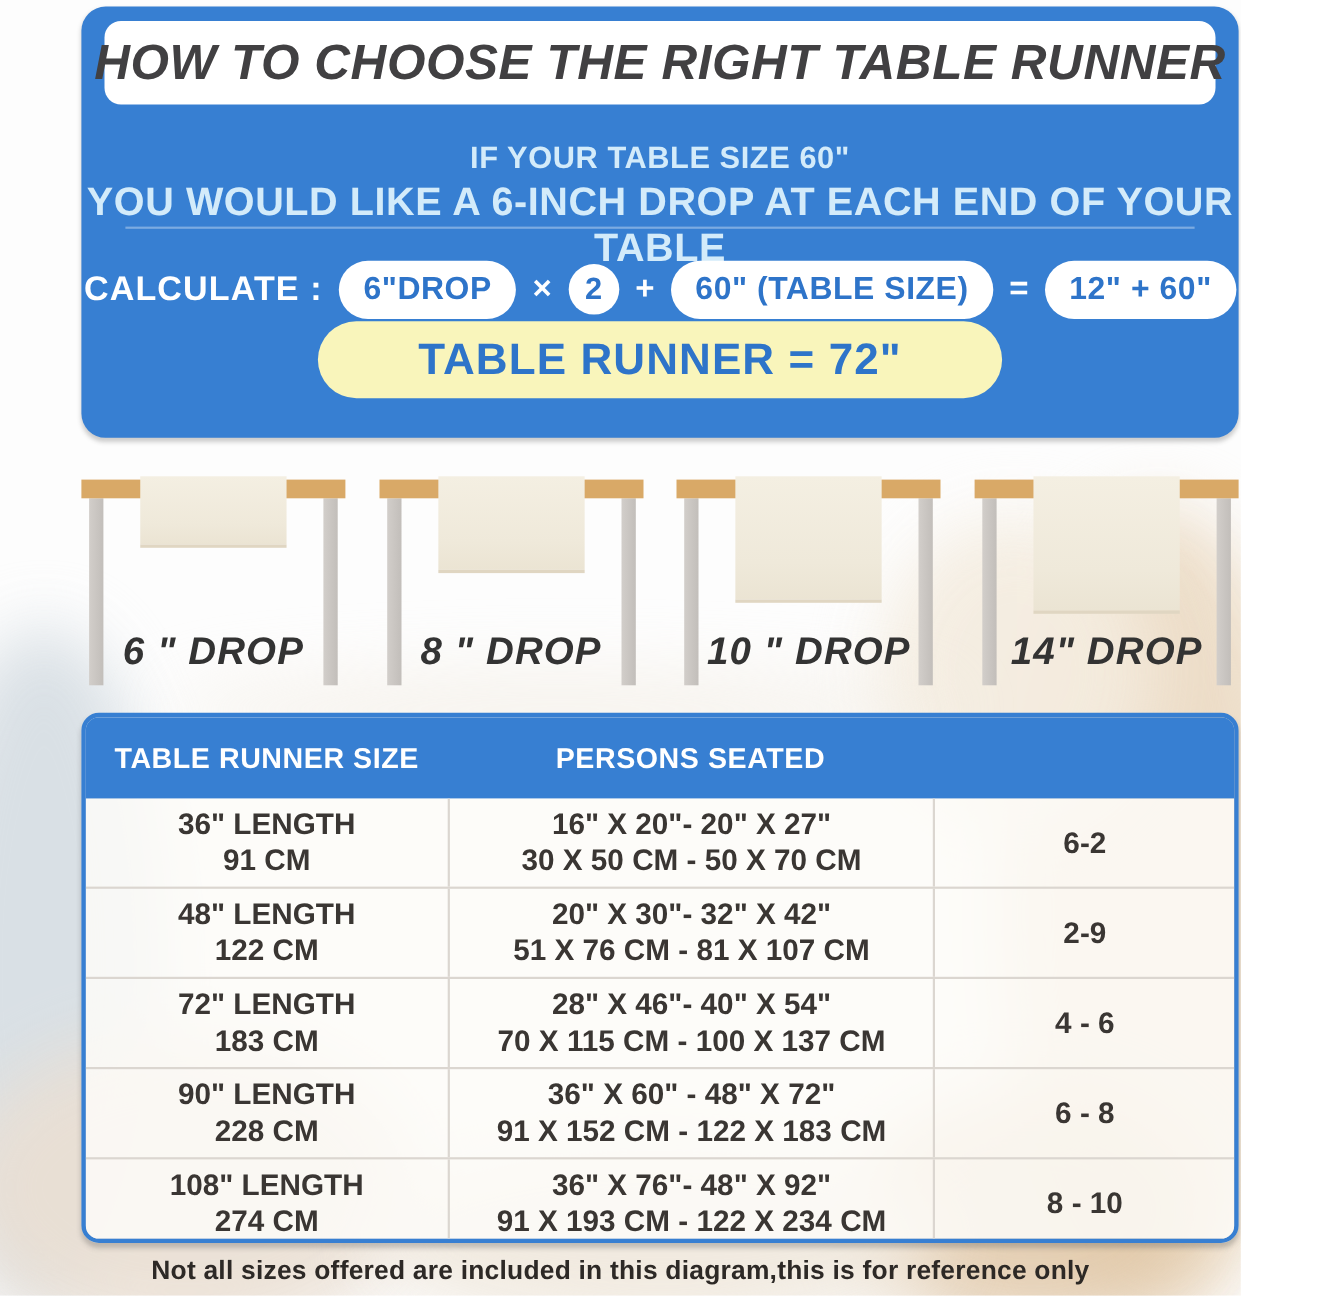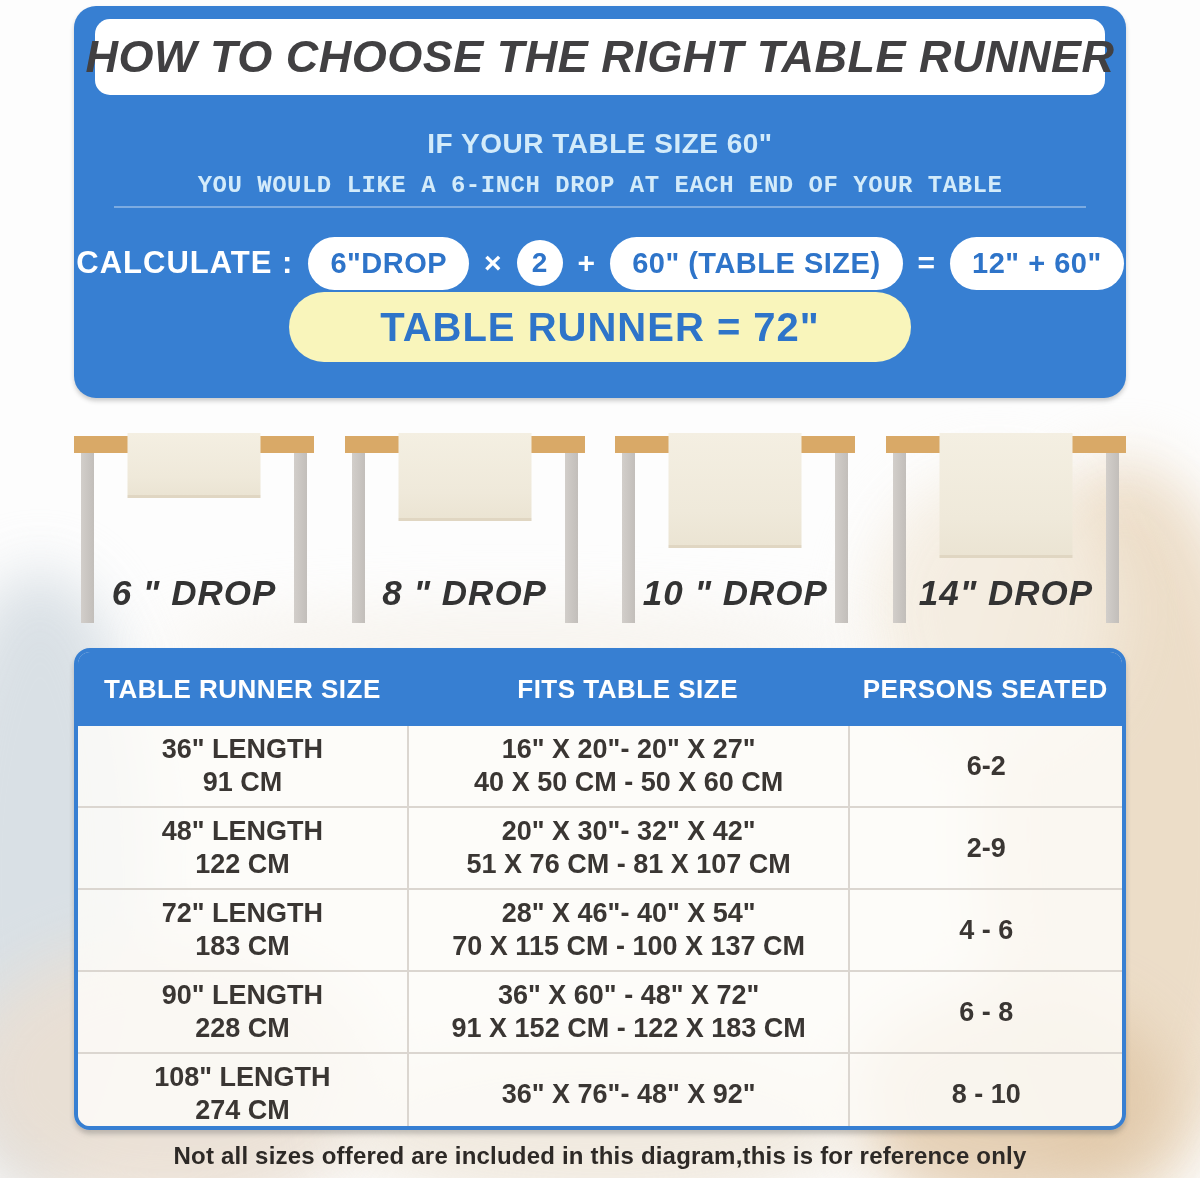--- a/index.html
+++ b/index.html
@@ -1,18 +1,18 @@
 <!DOCTYPE html>
 <html><head>
 <meta charset="utf-8">
 <style>
   html,body{margin:0;padding:0;background:#ffffff;}
   .canvas{
-    position:relative;width:1200px;height:1178px;overflow:hidden;
-    background:#fdfdfd;font-family:"Liberation Sans",sans-serif;
+    position:relative;width:1092px;height:1178px;overflow:hidden;
+    background:#fdfdfd;font-family:"Liberation Sans",sans-serif;padding-left:36px;
   }
   
   .bg{position:absolute;inset:0;}
   .blob{position:absolute;border-radius:50%;filter:blur(30px);}
   .b1{left:-70px;top:570px;width:220px;height:620px;background:#d3dbe1;opacity:.85;}
   .b2{left:-40px;top:940px;width:420px;height:280px;background:#eadfd3;opacity:.9;}
   .b3{right:-70px;top:460px;width:290px;height:740px;background:#ecdcc6;opacity:.95;}
   .b4{right:30px;top:990px;width:320px;height:220px;background:#dfc5a4;opacity:.8;}
   .b5{left:340px;top:1040px;width:520px;height:170px;background:#efe7db;opacity:.85;}
   .b6{right:80px;top:470px;width:250px;height:280px;background:#f4ecdf;opacity:.9;}
@@ -25,21 +25,21 @@
   }
   .title-box{
     position:absolute;left:21px;top:13px;right:21px;height:76px;
     background:#ffffff;border-radius:15px;display:flex;align-items:center;justify-content:center;
   }
   .title-box span{
     font-size:45px;font-weight:bold;font-style:italic;color:#414042;letter-spacing:.5px;white-space:nowrap;
   }
   .subline{position:absolute;left:0;width:100%;text-align:center;color:#d3ebfa;font-weight:bold;letter-spacing:.5px;}
   .subline.s1{top:122px;font-size:28px;}
-  .subline.s2{top:166px;font-size:24px;font-family:Liberation Mono, monospace;}
+  .subline.s2{top:156px;font-size:36px;}
   .divider{position:absolute;left:40px;right:40px;top:200px;height:2px;background:rgba(255,255,255,.35);}
   .calc-row{
     position:absolute;left:0;top:228px;width:100%;height:58px;
     display:flex;align-items:center;justify-content:center;gap:15px;
   }
   .calc-label{color:#ffffff;font-size:31px;font-weight:bold;letter-spacing:1px;}
   .op{color:#ffffff;font-size:30px;font-weight:bold;}
   .pill{
     background:#ffffff;border-radius:29px;padding:10px 22px;
     color:#2e74c9;font-size:29px;font-weight:bold;white-space:nowrap;letter-spacing:.5px;
@@ -172,33 +172,32 @@
       <div class="leg r"></div>
       <div class="tabletop"></div>
       <div class="runner"></div>
       <div class="drop-label">14" DROP</div>
     </div>
   </div>
 
   <div class="size-table">
     <div class="thead">
       <div>TABLE RUNNER SIZE</div>
-      <div>FITS TABLE SIZE</div>
       <div>PERSONS SEATED</div>
     </div>
     <div class="tbody">
 
       <div class="trow">
         <div class="tcell c1">
           <span>36" LENGTH</span>
           <span>91 CM</span>
         </div>
         <div class="tcell c2">
           <span>16" X 20"- 20" X 27"</span>
-          <span>40 X 50 CM - 50 X 60 CM</span>
+          <span>30 X 50 CM - 50 X 70 CM</span>
         </div>
         <div class="tcell c3">
           <span>6-2</span>
         </div>
       </div>
 
       <div class="trow">
         <div class="tcell c1">
           <span>48" LENGTH</span>
           <span>122 CM</span>
@@ -240,20 +239,21 @@
         </div>
       </div>
 
       <div class="trow">
         <div class="tcell c1">
           <span>108" LENGTH</span>
           <span>274 CM</span>
         </div>
         <div class="tcell c2">
           <span>36" X 76"- 48" X 92"</span>
+          <span>91 X 193 CM - 122 X 234 CM</span>
         </div>
         <div class="tcell c3">
           <span>8 - 10</span>
         </div>
       </div>
 
     </div>
   </div>
 
   <div class="footer-note">Not all sizes offered are included in this diagram,this is for reference only</div>

